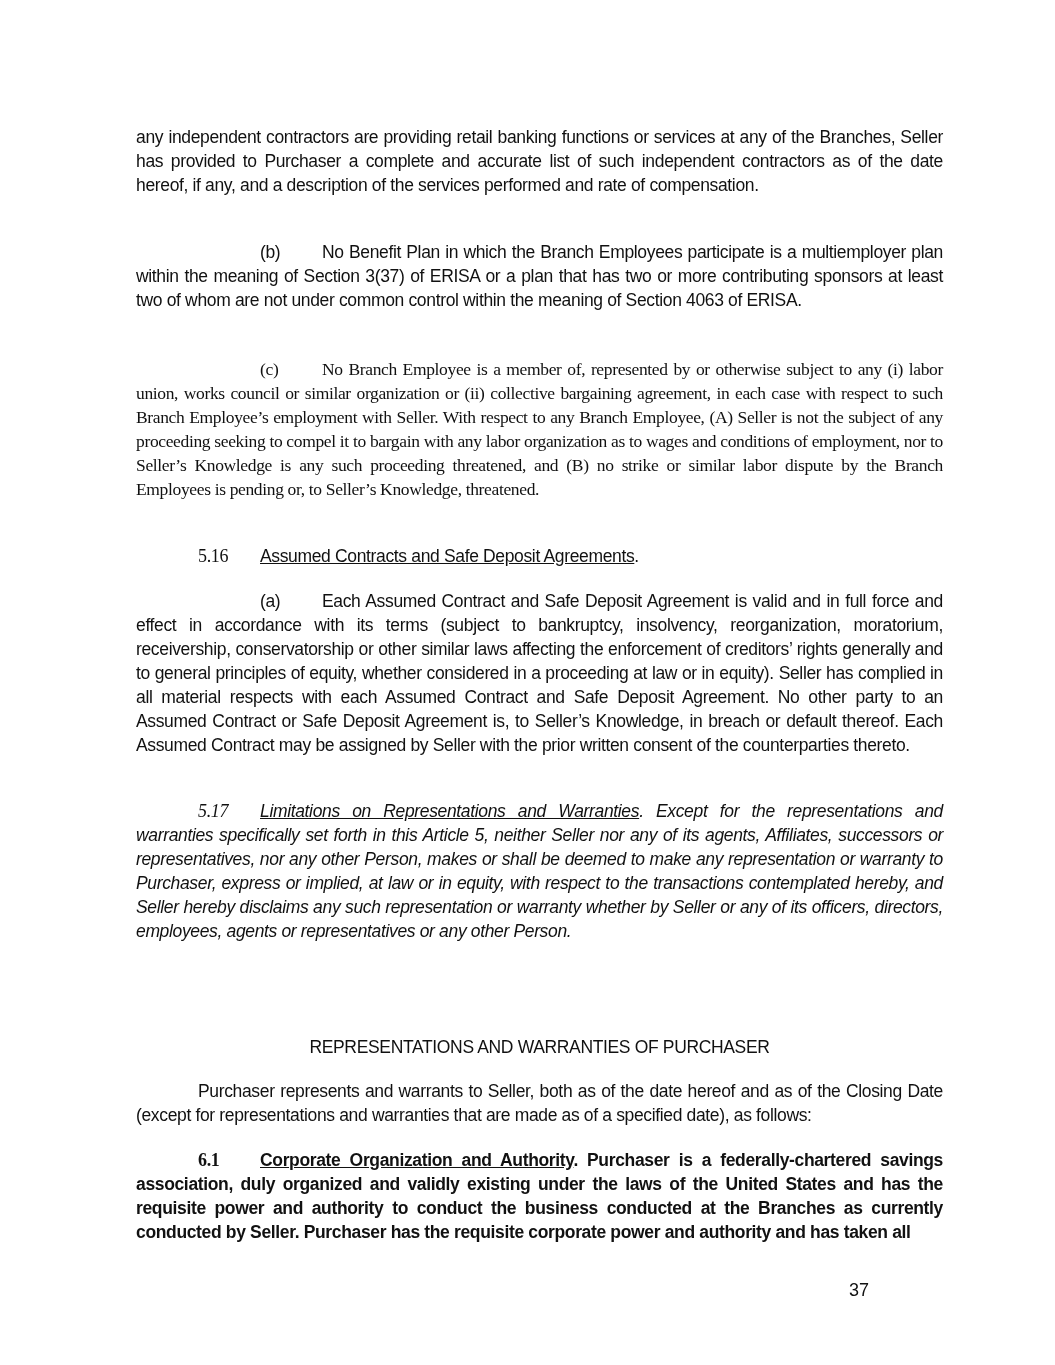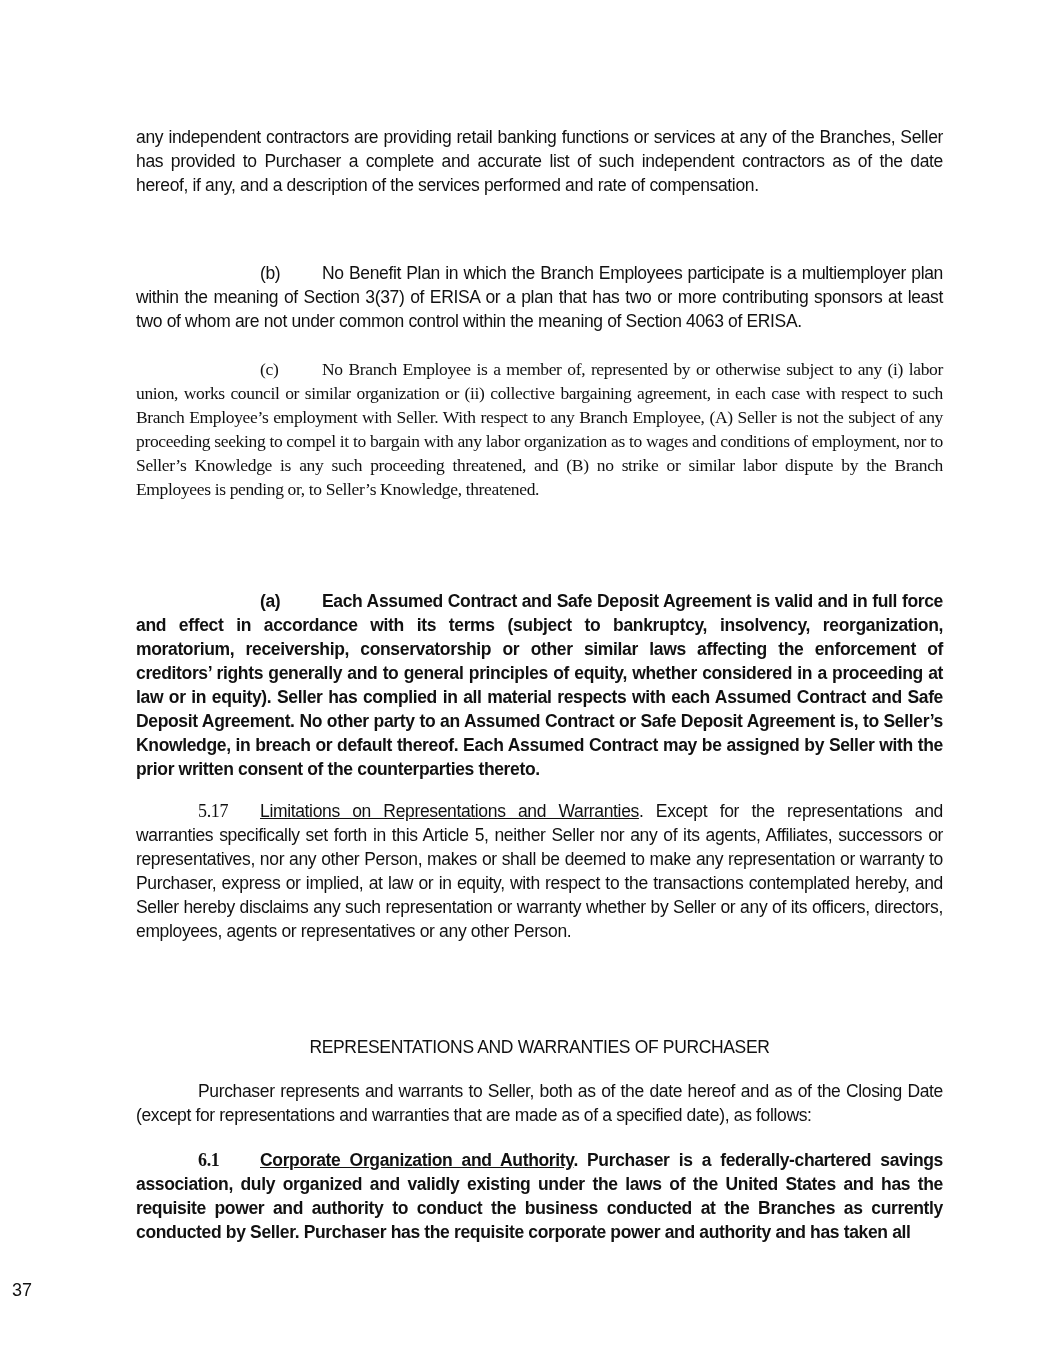--- a/index.html
+++ b/index.html
@@ -14,45 +14,48 @@
     font-size: 17.5px; line-height: 24px;
     text-align: justify; letter-spacing: -0.35px;
   }
   .text p { margin: 0; }
   .indent2 { text-indent: 124px; }
   .indent1 { text-indent: 62px; }
   .label { display: inline-block; text-indent: 0; width: 62px; }
   .secnum { display: inline-block; text-indent: 0; width: 62px; font-family: "Liberation Serif", serif; font-size: 18px; }
   .u { text-decoration: underline; }
   .center { text-align: center; text-indent: 0; }
-  .pagenum { position: absolute; left: 0; width: 857px; top: 1280px; text-align: left; font-size: 18px; font-family: "Liberation Sans", sans-serif; }
+  .pagenum { position: absolute; left: 0; width: 857px; top: 1280px; text-align: right; font-size: 18px; font-family: "Liberation Sans", sans-serif; }
 </style>
 </head>
 <body>
 
 <div class="page">
 
   <div class="text" style="top:125px;">
     <p>any independent contractors are providing retail banking functions or services at any of the Branches, Seller has provided to Purchaser a complete and accurate list of such independent contractors as of the date hereof, if any, and a description of the services performed and rate of compensation.</p>
   </div>
 
-  <div class="text" style="top:240px;margin-top:21px;">
+  <div class="text" style="top:240px;">
     <p class="indent2"><span class="label">(b)</span><span>No Benefit Plan in which the Branch Employees participate is a multiemployer plan within the meaning of Section 3(37) of ERISA or a plan that has two or more contributing sponsors at least two of whom are not under common control within the meaning of Section 4063 of ERISA.</span></p>
   </div>
 
   <div class="text" style="top:357px;font-family:Liberation Serif, serif;">
     <p class="indent2"><span class="label">(c)</span><span>No Branch Employee is a member of, represented by or otherwise subject to any (i) labor union, works council or similar organization or (ii) collective bargaining agreement, in each case with respect to such Branch Employee’s employment with Seller.  With respect to any Branch Employee, (A) Seller is not the subject of any proceeding seeking to compel it to bargain with any labor organization as to wages and conditions of employment, nor to Seller’s Knowledge is any such proceeding threatened, and (B) no strike or similar labor dispute by the Branch Employees is pending or, to Seller’s Knowledge, threatened.</span></p>
   </div>
 
+  <div class="text" style="top:544px;">
+    <p class="indent1"><span class="secnum">5.16</span><span class="u">Assumed Contracts and Safe Deposit Agreements</span><span>.</span></p>
+  </div>
 
-  <div class="text" style="top:589px;font-weight:bold;">
+  <div class="text" style="top:589px;">
     <p class="indent2"><span class="label">(a)</span><span>Each Assumed Contract and Safe Deposit Agreement is valid and in full force and effect in accordance with its terms (subject to bankruptcy, insolvency, reorganization, moratorium, receivership, conservatorship or other similar laws affecting the enforcement of creditors’ rights generally and to general principles of equity, whether considered in a proceeding at law or in equity).  Seller has complied in all material respects with each Assumed Contract and Safe Deposit Agreement.  No other party to an Assumed Contract or Safe Deposit Agreement is, to Seller’s Knowledge, in breach or default thereof.  Each Assumed Contract may be assigned by Seller with the prior written consent of the counterparties thereto.</span></p>
   </div>
 
-  <div class="text" style="top:799px;">
+  <div class="text" style="top:799px;font-style:italic;">
     <p class="indent1"><span class="secnum">5.17</span><span class="u">Limitations on Representations and Warranties</span><span>.  Except for the representations and warranties specifically set forth in this Article 5, neither Seller nor any of its agents, Affiliates, successors or representatives, nor any other Person, makes or shall be deemed to make any representation or warranty to Purchaser, express or implied, at law or in equity, with respect to the transactions contemplated hereby, and Seller hereby disclaims any such representation or warranty whether by Seller or any of its officers, directors, employees, agents or representatives or any other Person.</span></p>
   </div>
 
 
   <div class="text center" style="top:1035px;">REPRESENTATIONS AND WARRANTIES OF PURCHASER</div>
 
   <div class="text" style="top:1079px;">
     <p class="indent1">Purchaser represents and warrants to Seller, both as of the date hereof and as of the Closing Date (except for representations and warranties that are made as of a specified date), as follows:</p>
   </div>
 

